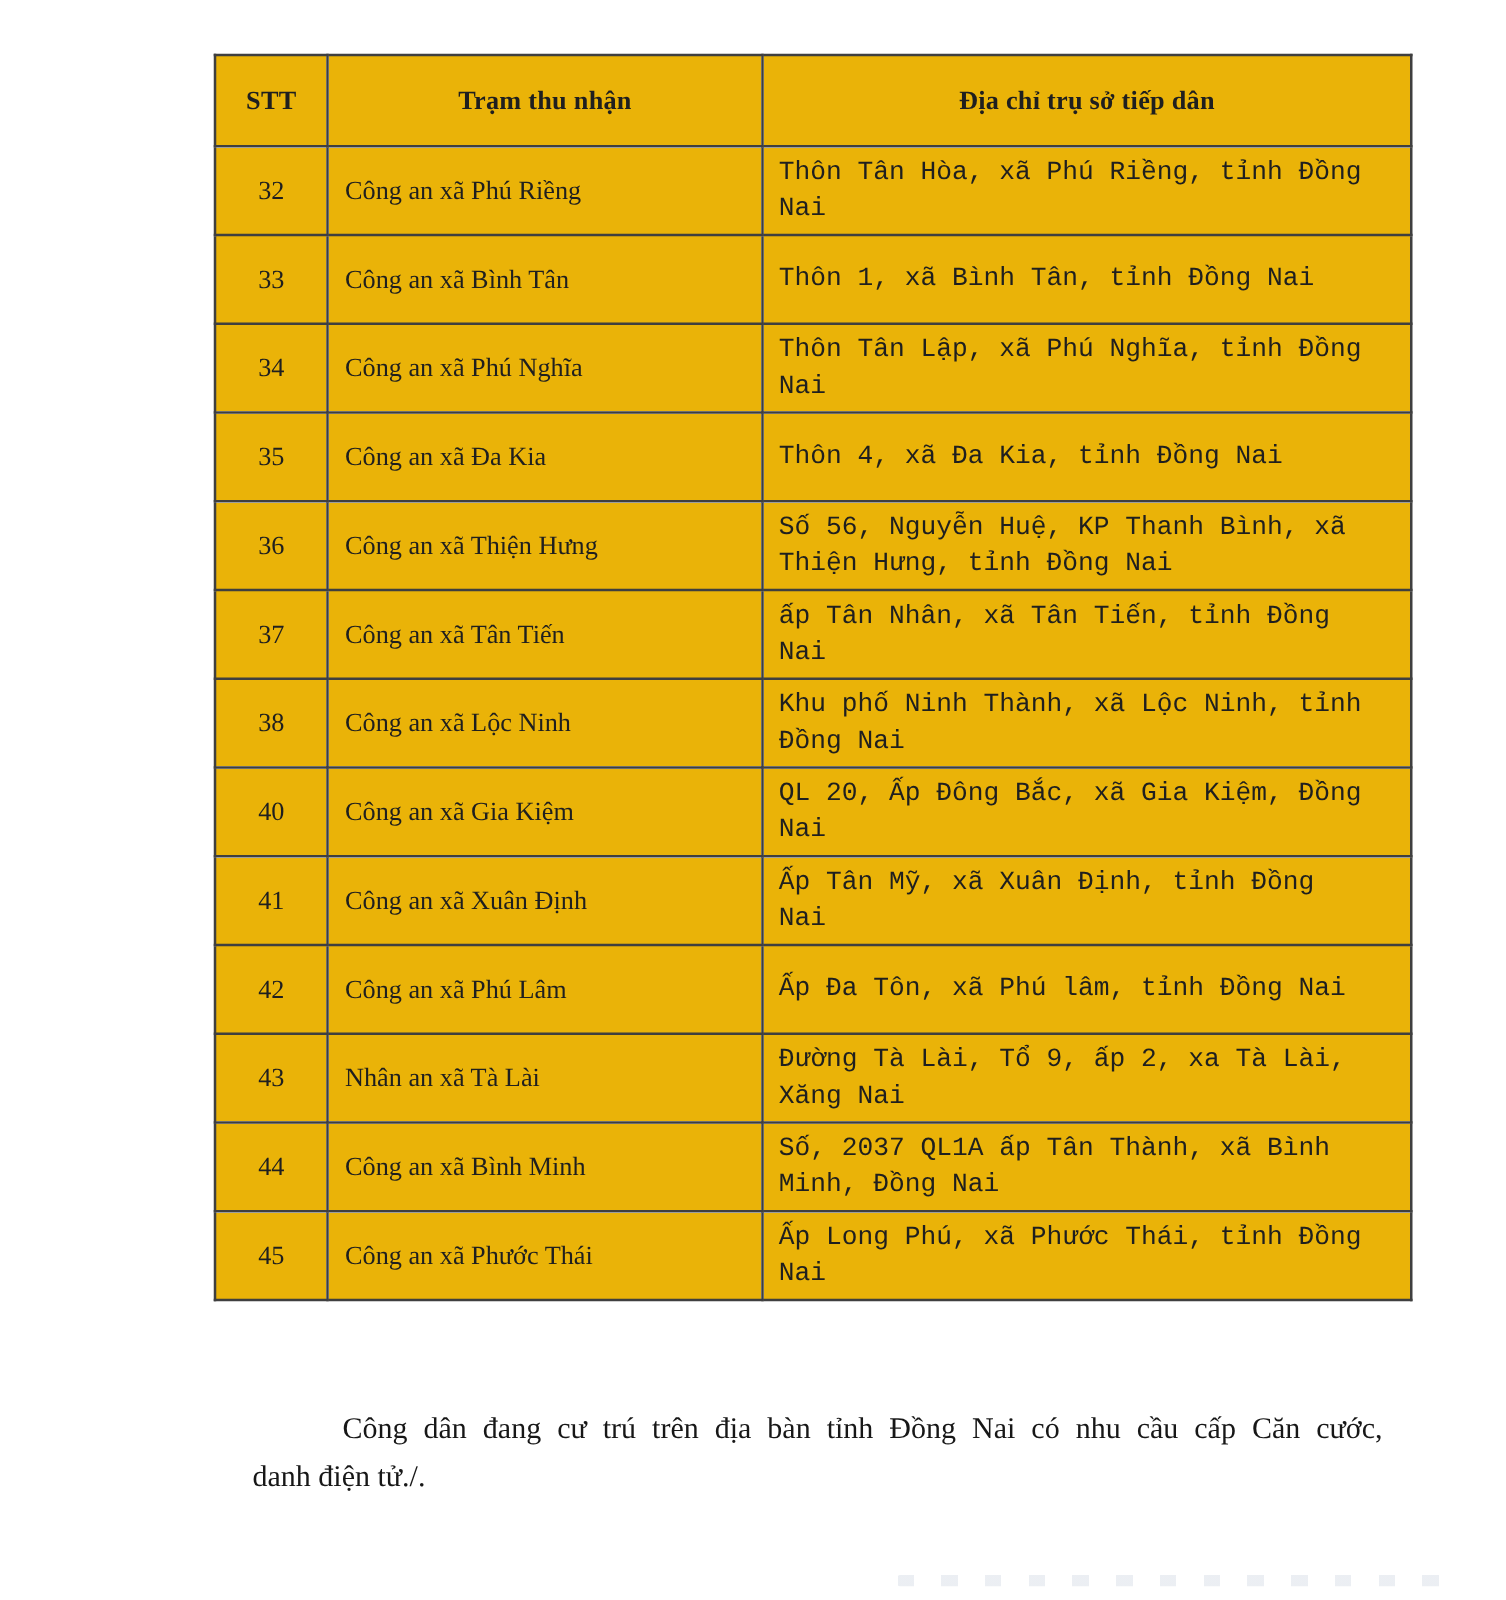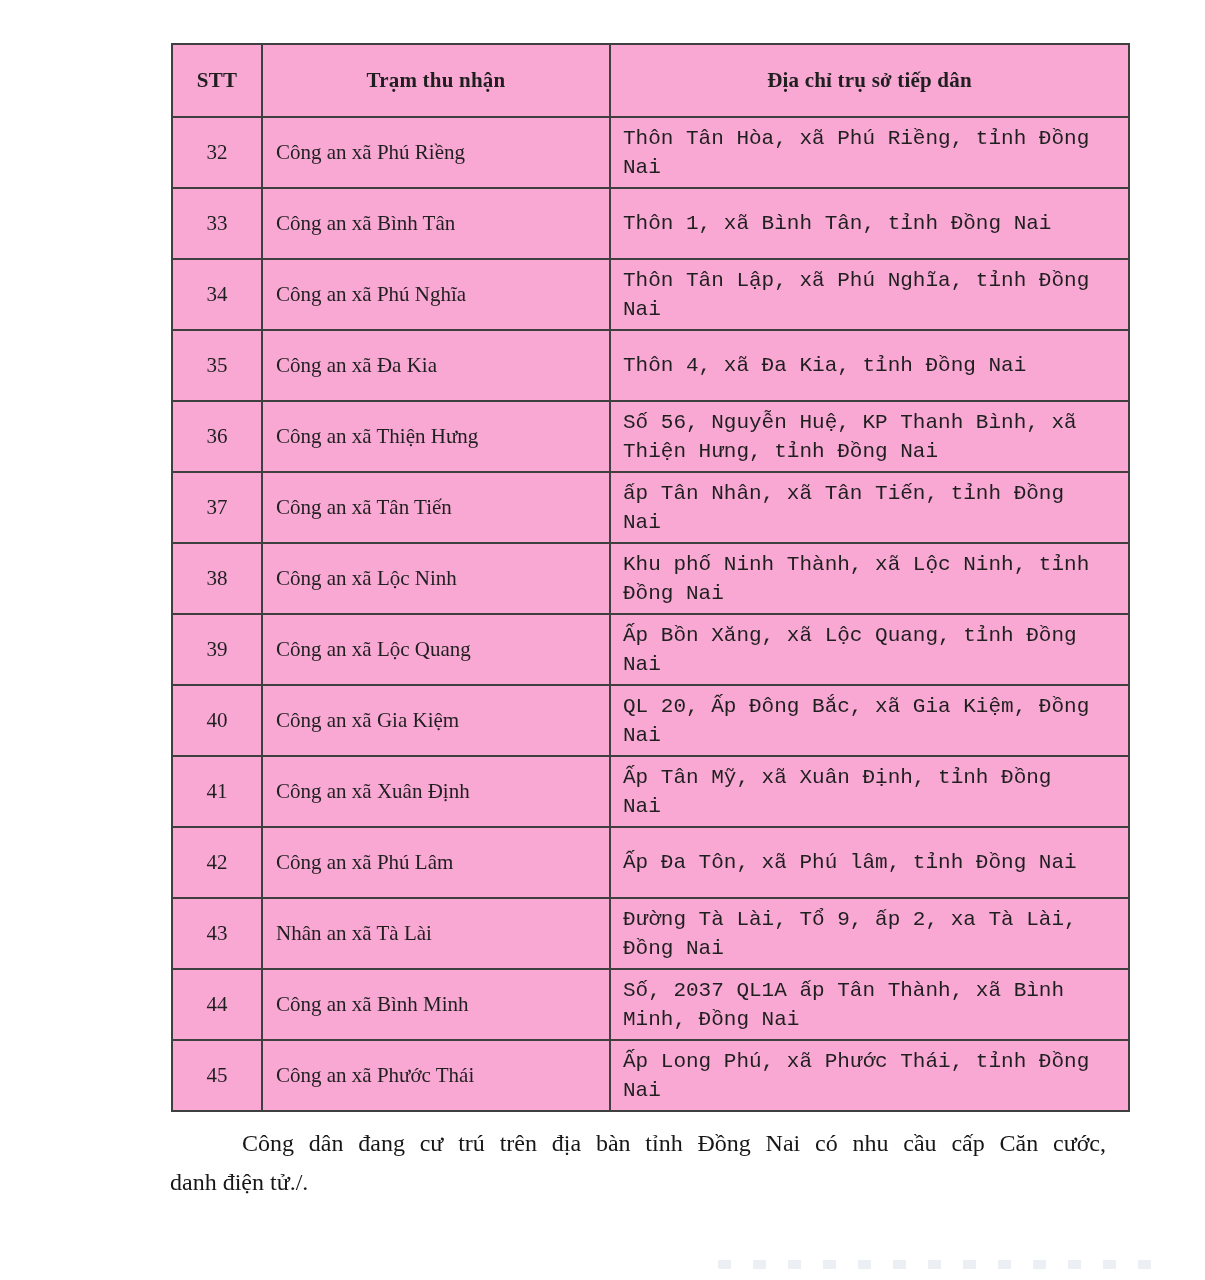--- a/index.html
+++ b/index.html
@@ -21,21 +21,21 @@
     position: absolute;
     left: 171px;
     top: 43px;
     width: 957px;
     border-collapse: collapse;
     table-layout: fixed;
   }
   .doc-table th,
   .doc-table td {
     border: 2px solid #3f3f3f;
-    background: #f9a8d4;
+    background: #eab308;
     vertical-align: middle;
     overflow: hidden;
   }
   .doc-table thead tr { height: 73px; }
   .doc-table tbody tr { height: 71px; }
   .doc-table th {
     font-size: 21px;
     font-weight: bold;
     text-align: center;
     letter-spacing: 0.2px;
@@ -53,20 +53,21 @@
     position: absolute;
     left: 170px;
     top: 1124px;
     width: 936px;
     font-size: 24px;
     color: #171717;
   }
   .footer-line {
     line-height: 38.5px;
     white-space: normal;
+    margin-left: 32px;
   }
   .footer-line.l1 {
     padding-left: 72px;
     text-align: justify;
     text-align-last: justify;
   }
   .footer-line.l2 {
     text-align: justify;
     text-align-last: justify;
   }
@@ -136,43 +137,38 @@
       <td class="cell-stt">37</td>
       <td class="cell-station">Công an xã Tân Tiến</td>
       <td class="cell-address">ấp Tân Nhân, xã Tân Tiến, tỉnh Đồng Nai</td>
     </tr>
     <tr>
       <td class="cell-stt">38</td>
       <td class="cell-station">Công an xã Lộc Ninh</td>
       <td class="cell-address">Khu phố Ninh Thành, xã Lộc Ninh, tỉnh Đồng Nai</td>
     </tr>
     <tr>
-      <td class="cell-stt">39</td>
-      <td class="cell-station">Công an xã Lộc Quang</td>
-      <td class="cell-address">Ấp Bồn Xăng, xã Lộc Quang, tỉnh Đồng Nai</td>
-    </tr>
-    <tr>
       <td class="cell-stt">40</td>
       <td class="cell-station">Công an xã Gia Kiệm</td>
       <td class="cell-address">QL 20, Ấp Đông Bắc, xã Gia Kiệm, Đồng Nai</td>
     </tr>
     <tr>
       <td class="cell-stt">41</td>
       <td class="cell-station">Công an xã Xuân Định</td>
       <td class="cell-address">Ấp Tân Mỹ, xã Xuân Định, tỉnh Đồng Nai</td>
     </tr>
     <tr>
       <td class="cell-stt">42</td>
       <td class="cell-station">Công an xã Phú Lâm</td>
       <td class="cell-address">Ấp Đa Tôn, xã Phú lâm, tỉnh Đồng Nai</td>
     </tr>
     <tr>
       <td class="cell-stt">43</td>
       <td class="cell-station">Nhân an xã Tà Lài</td>
-      <td class="cell-address">Đường Tà Lài, Tổ 9, ấp 2, xa Tà Lài, Đồng Nai</td>
+      <td class="cell-address">Đường Tà Lài, Tổ 9, ấp 2, xa Tà Lài, Xăng Nai</td>
     </tr>
     <tr>
       <td class="cell-stt">44</td>
       <td class="cell-station">Công an xã Bình Minh</td>
       <td class="cell-address">Số, 2037 QL1A ấp Tân Thành, xã Bình Minh, Đồng Nai</td>
     </tr>
     <tr>
       <td class="cell-stt">45</td>
       <td class="cell-station">Công an xã Phước Thái</td>
       <td class="cell-address">Ấp Long Phú, xã Phước Thái, tỉnh Đồng Nai</td>

